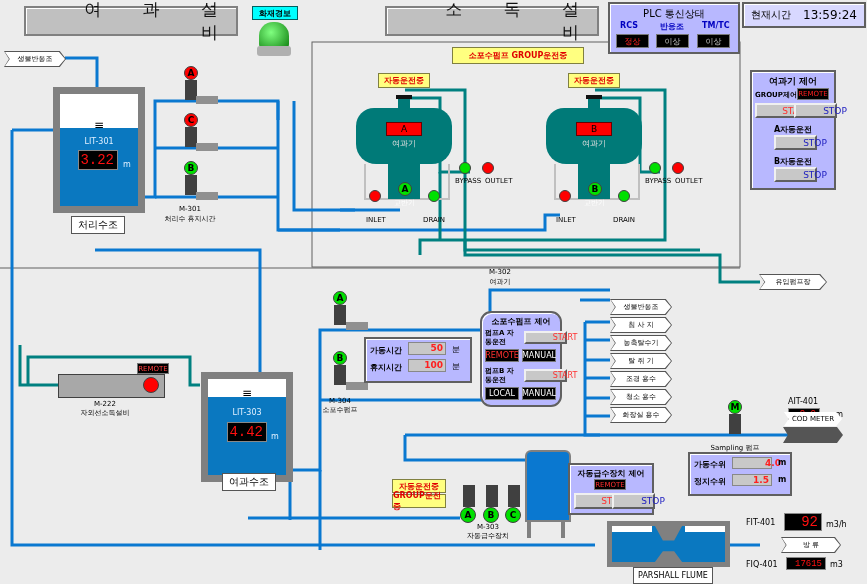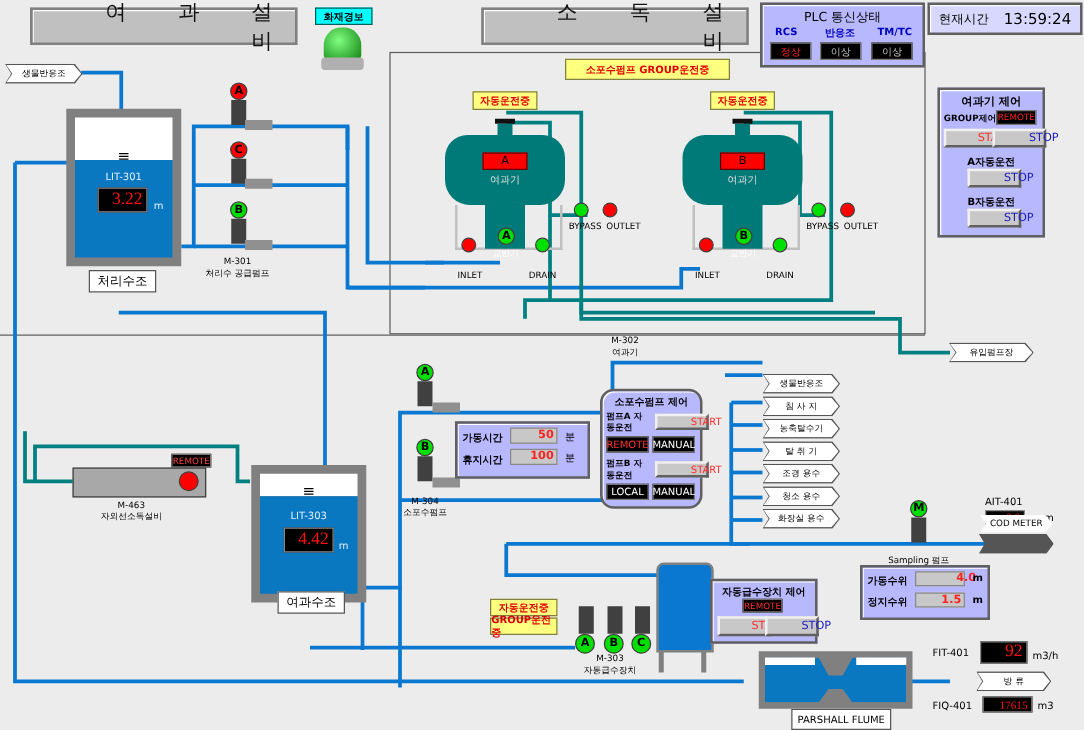--- a/index.html
+++ b/index.html
@@ -2,21 +2,21 @@
 <html><head>
 <meta charset="utf-8">
 <style>
   html,body{margin:0;padding:0;}
   body{width:867px;height:584px;background:#ececec;position:relative;overflow:hidden;font-family:"DejaVu Sans",sans-serif;font-size:9px;color:#000;}
   .abs{position:absolute;}
   svg.pipes{position:absolute;left:0;top:0;}
   .title-box{position:absolute;background:#c0c0c0;border:2px solid #808080;box-shadow:inset 1px 1px 0 #fff;display:flex;align-items:center;justify-content:center;font-size:17px;letter-spacing:18px;color:#111;text-align:right;}
   .panel{position:absolute;background:#b8b8ff;border:2px solid #606060;box-shadow:inset 1px 1px 0 #fff;}
   .yellow-tag{position:absolute;background:#ffff80;border:1px solid #808040;color:#e00000;font-weight:bold;font-size:8px;display:flex;align-items:center;justify-content:center;}
-  .lcd{position:absolute;background:#000;color:#ff1010;font-family:Liberation Serif, serif;display:flex;align-items:center;justify-content:flex-end;padding-right:3px;box-sizing:border-box;border:1px solid #888;}
+  .lcd{position:absolute;background:#000;color:#ff1010;font-family:Liberation Mono, monospace;display:flex;align-items:center;justify-content:flex-end;padding-right:3px;box-sizing:border-box;border:1px solid #888;}
   .btn{position:absolute;background:#c8c8c8;border:2px solid #f0f0f0;border-right-color:#606060;border-bottom-color:#606060;display:flex;align-items:center;justify-content:center;font-size:10px;box-sizing:border-box;padding-left:39px;}
   .darkbtn{position:absolute;background:#000;color:#fff;display:flex;align-items:center;justify-content:center;font-size:8px;box-sizing:border-box;border:1px solid #777;}
   .tank{position:absolute;background:#808080;}
   .tank .empty{position:absolute;left:7px;right:7px;top:7px;background:#fff;}
   .tank .water{position:absolute;left:7px;right:7px;bottom:7px;background:#0a78c0;}
   .label-box{position:absolute;background:#fff;border:1px solid #555;display:flex;align-items:center;justify-content:center;font-size:10px;}
   .arrow-tag{position:absolute;height:14px;display:flex;align-items:center;justify-content:center;font-size:7px;background:#fff;clip-path:polygon(0 0,90% 0,100% 50%,90% 100%,0 100%,8% 50%);}
   .arrow-tag-wrap{position:absolute;height:16px;background:#555;clip-path:polygon(0 0,90% 0,100% 50%,90% 100%,0 100%,8% 50%);}
   .circle{position:absolute;border-radius:50%;display:flex;align-items:center;justify-content:center;font-weight:bold;font-size:9px;border:1px solid #404040;box-sizing:border-box;}
   .red{background:#ff0000;}
@@ -174,26 +174,26 @@
 <div class="circle red" style="left:184px;top:66px;width:14px;height:14px;">A</div>
 <div class="abs" style="left:185px;top:80px;width:12px;height:20px;background:#404040;"></div>
 <div class="abs" style="left:196px;top:96px;width:22px;height:8px;background:#909090;"></div>
 <div class="circle red" style="left:184px;top:113px;width:14px;height:14px;">C</div>
 <div class="abs" style="left:185px;top:127px;width:12px;height:20px;background:#404040;"></div>
 <div class="abs" style="left:196px;top:143px;width:22px;height:8px;background:#909090;"></div>
 <div class="circle green" style="left:184px;top:161px;width:14px;height:14px;">B</div>
 <div class="abs" style="left:185px;top:175px;width:12px;height:20px;background:#404040;"></div>
 <div class="abs" style="left:196px;top:192px;width:22px;height:8px;background:#909090;"></div>
 <div class="abs small center" style="left:170px;top:205px;width:40px;">M-301</div>
-<div class="abs small center" style="left:155px;top:214px;width:70px;">처리수 공급펌프</div>
+<div class="abs small center" style="left:155px;top:214px;width:70px;">처리수 휴지시간</div>
 
 <div class="abs" style="left:58px;top:374px;width:105px;height:22px;background:#a8a8a8;border:1px solid #404040;"></div>
 <div class="darkbtn" style="left:137px;top:363px;width:32px;height:11px;color:#ff4040;font-size:7px;">REMOTE</div>
 <div class="circle red" style="left:143px;top:377px;width:16px;height:16px;"></div>
-<div class="abs small center" style="left:85px;top:400px;width:40px;">M-463</div>
+<div class="abs small center" style="left:85px;top:400px;width:40px;">M-222</div>
 <div class="abs small center" style="left:75px;top:408px;width:60px;">자외선소독설비</div>
 
 <div class="tank" style="left:201px;top:372px;width:92px;height:110px;">
   <div class="empty" style="height:18px;"></div>
   <div class="water" style="height:78px;"></div>
   <div class="abs center" style="left:0;right:0;top:14px;font-size:12px;">≡</div>
   <div class="abs center" style="left:0;right:0;top:36px;color:#e0f0ff;font-size:8px;">LIT-303</div>
   <div class="lcd" style="left:26px;top:50px;width:40px;height:20px;font-size:14px;">4.42</div>
   <div class="abs" style="left:70px;top:60px;color:#e0f0ff;font-size:8px;">m</div>
 </div>

